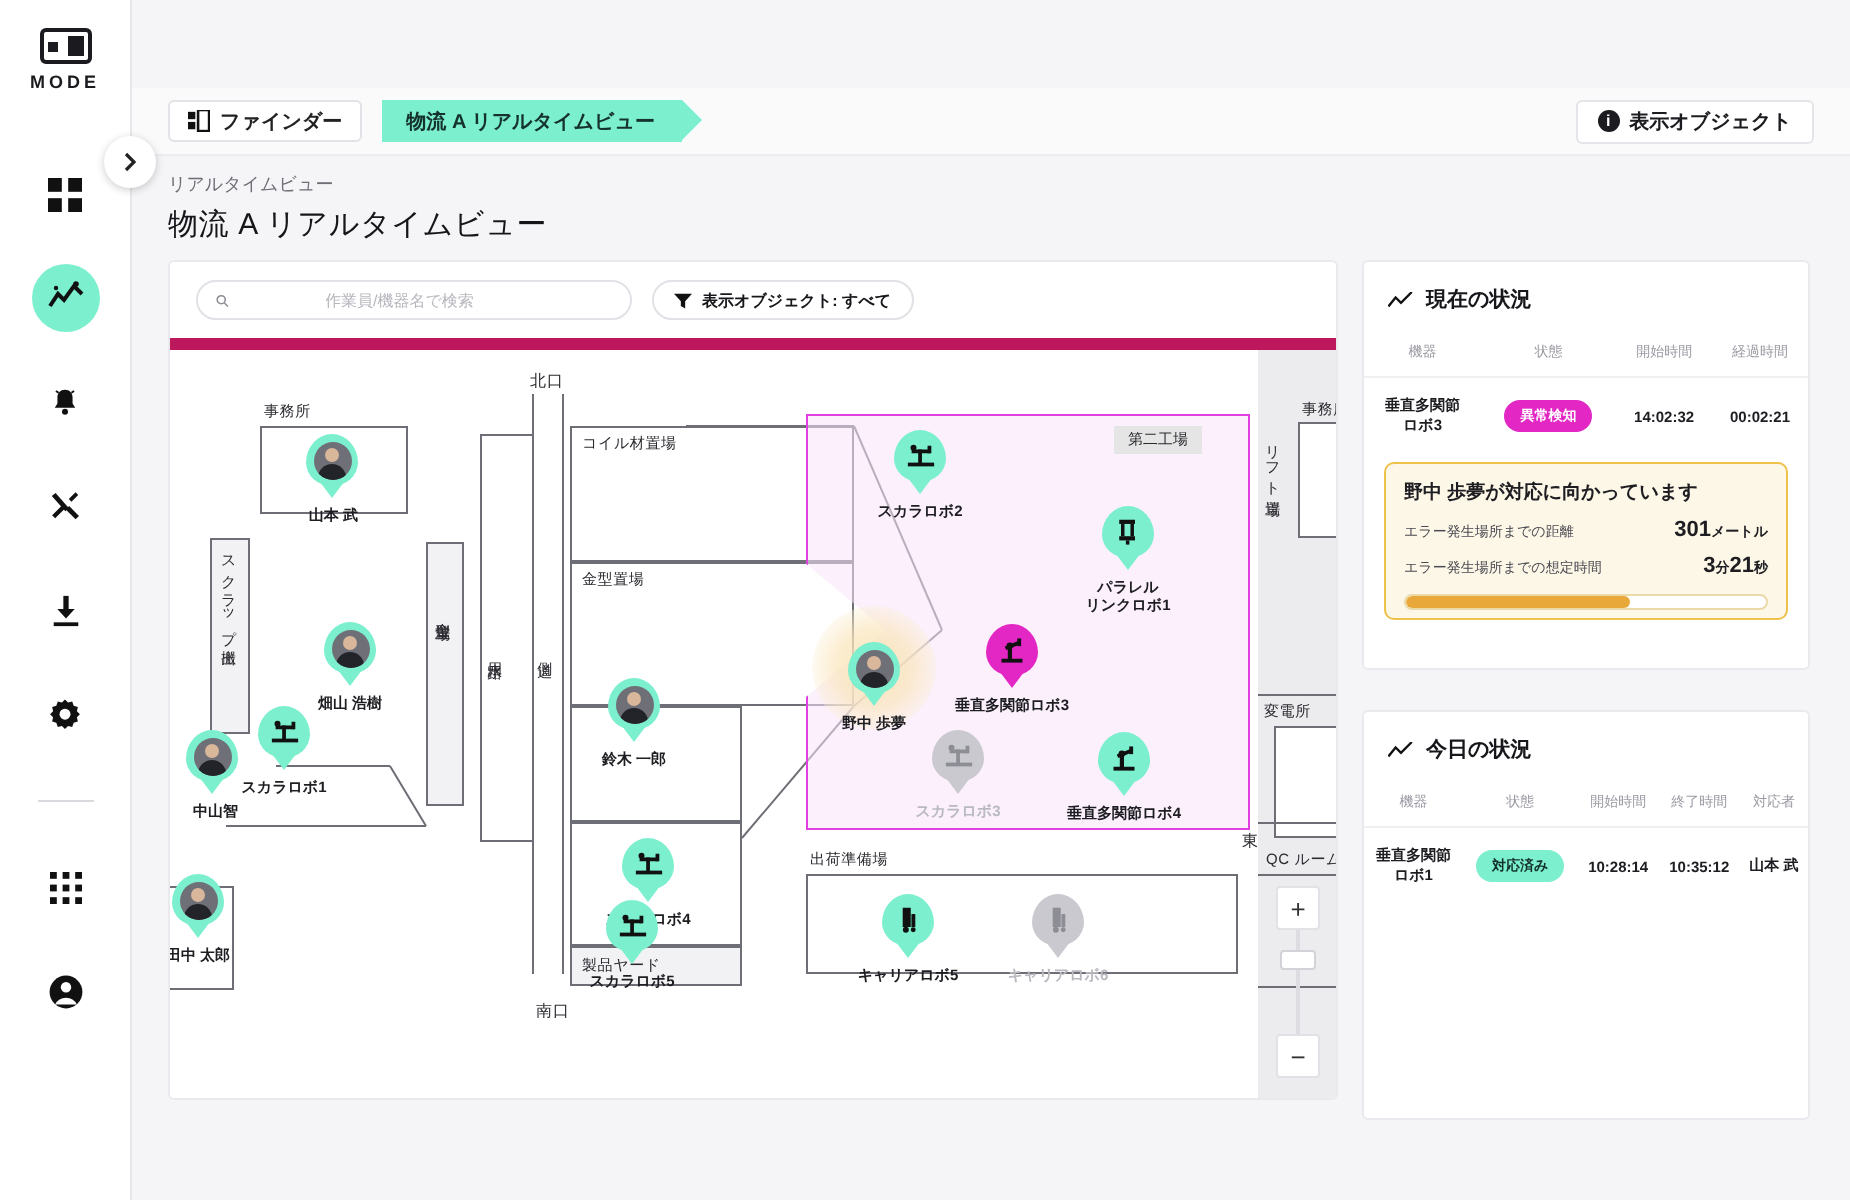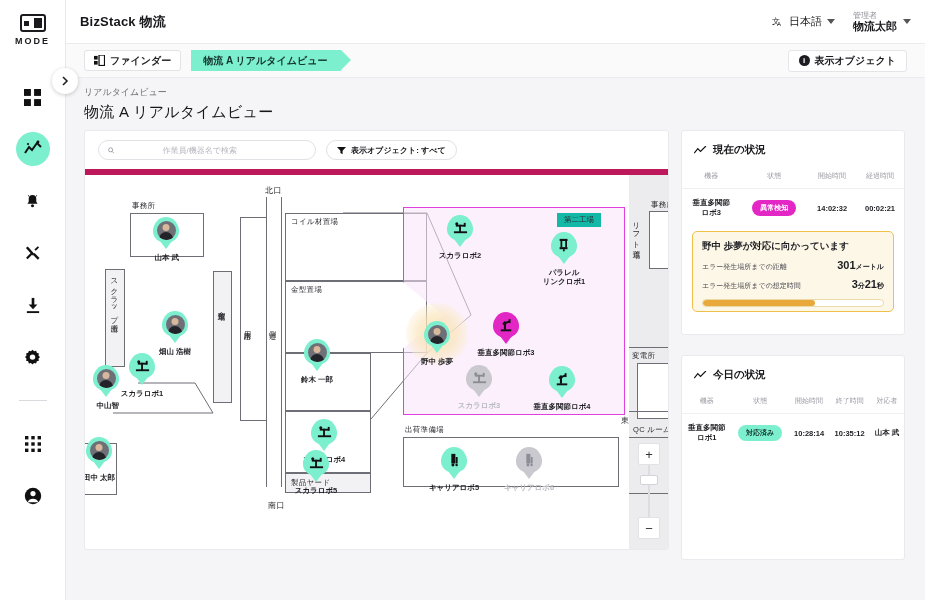--- a/index.html
+++ b/index.html
@@ -125,21 +125,21 @@
     font-size: 7.5px; color: #2a2a30; letter-spacing: .5px; line-height: 1.05;
   }
   .htxt { position: absolute; font-size: 7.5px; color: #2a2a30; letter-spacing: .3px; white-space: nowrap; }
   .gate { position: absolute; font-size: 8px; color: #2a2a30; letter-spacing: .5px; }
   .strip { position: absolute; background: #ececee; }
   .rline { position: absolute; background: #6e6e76; }
   .zone2 {
     position: absolute; background: rgba(247,228,250,.55); border: 1.3px solid #e040e0;
   }
   .chipbox {
-    position: absolute; background: #14b8a6; font-size: 7.5px; color: #2a2a30;
+    position: absolute; background: #e5e5e5; font-size: 7.5px; color: #2a2a30;
     padding: 2px 7px; white-space: nowrap;
   }
 
   
   .pin { position: absolute; width: 26px; text-align: center; }
   .pin .head {
     width: 26px; height: 26px; border-radius: 50% 50% 50% 50%/55% 55% 45% 45%;
     position: relative; margin: 0 auto; display: flex; align-items: center; justify-content: center;
     background: #7BEFCE;
   }
@@ -288,40 +288,20 @@
       <div class="rail-btn">
         <svg width="18" height="18" viewBox="0 0 18 18">
             <circle cx="9" cy="9" r="8.2" fill="#111"></circle>
             <circle cx="9" cy="6.6" r="2.6" fill="#fff"></circle>
             <path d="M3.6 15.2 A6 6 0 0 1 14.4 15.2 Z" fill="#fff"></path>
           </svg>
       </div>
     </div>
   </div>
 
-  <div class="topbar">
-    <div class="brand">BizStack 物流</div>
-    <div class="topbar-right">
-      <div class="lang">
-        <svg width="12" height="11" viewBox="0 0 12 11">
-            <text x="0" y="8" font-size="8" fill="#222" font-family="sans-serif">文</text>
-            <text x="5" y="10" font-size="6" fill="#222" font-family="sans-serif">A</text>
-          </svg>
-        <span>日本語</span>
-        <span class="caret"></span>
-      </div>
-      <div class="user">
-        <span class="user-txt">
-          <span class="user-role">管理者</span>
-          <span class="user-name">物流太郎</span>
-        </span>
-        <span class="caret"></span>
-      </div>
-    </div>
-  </div>
 
   <div class="tabbar">
     <div class="tab-finder">
       <svg width="11" height="11" viewBox="0 0 12 12">
           <rect x="0" y="1" width="4" height="4" fill="#111"></rect>
           <rect x="0" y="6.5" width="4" height="4" fill="#111"></rect>
           <rect x="5.5" y="0" width="6" height="11.5" fill="none" stroke="#111" stroke-width="1.4"></rect>
         </svg>
       <span>ファインダー</span>
     </div>
@@ -545,21 +525,21 @@
               <rect x="1" y="11" width="14" height="2" fill="#111"></rect>
               <rect x="6.5" y="4" width="2" height="8" fill="#111"></rect>
               <rect x="3" y="4" width="10" height="2" fill="#111"></rect>
               <rect x="11.5" y="2" width="2" height="4" fill="#111"></rect>
               <circle cx="4" cy="3" r="1.6" fill="#111"></circle>
             </svg>
         </div>
         <div class="lbl">スカラロボ5</div>
       </div>
 
-      <div class="pin" style="left:466px; top:57px;">
+      <div class="pin" style="left:466px; top:78px;">
         <div class="head">
           <svg width="14" height="14" viewBox="0 0 16 16">
               <rect x="3" y="1" width="9" height="2.4" fill="#111"></rect>
               <rect x="4" y="3.4" width="2" height="7" fill="#111"></rect>
               <rect x="9.4" y="3.4" width="2" height="7" fill="#111"></rect>
               <rect x="3" y="10.4" width="9" height="2.4" fill="#111"></rect>
               <rect x="6.8" y="12.8" width="2" height="2.4" fill="#111"></rect>
             </svg>
         </div>
         <div class="lbl two"><span>パラレル</span><br><span>リンクロボ1</span></div>

